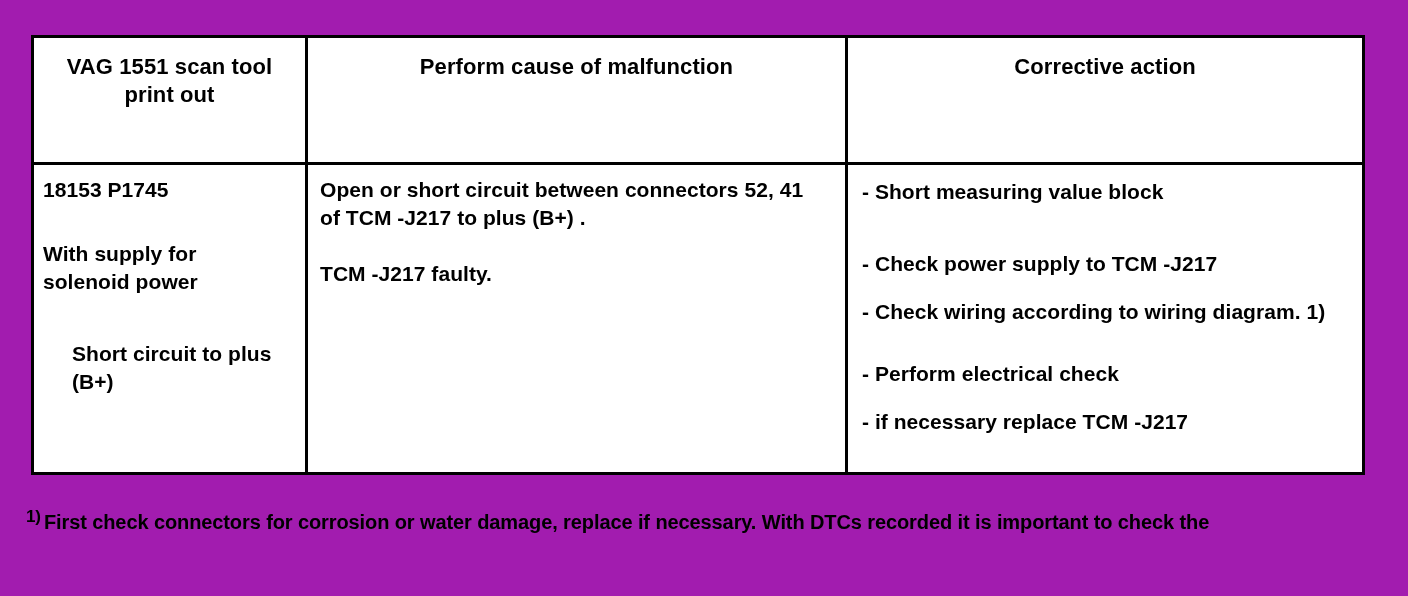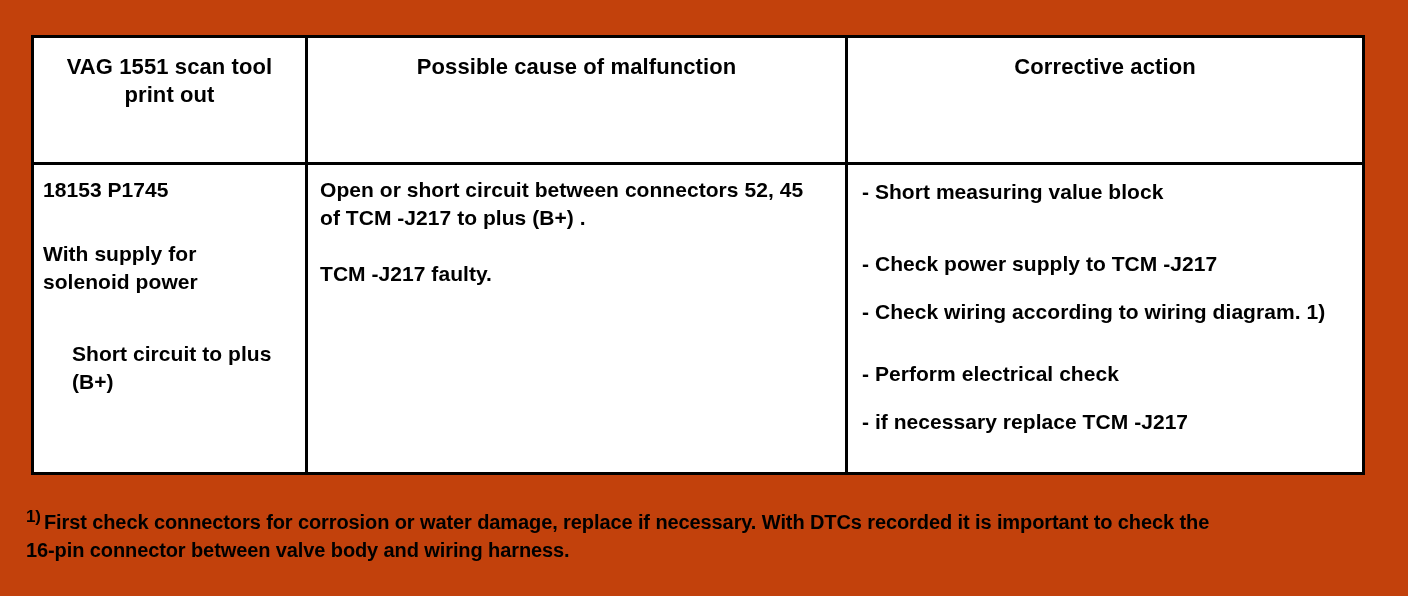--- a/index.html
+++ b/index.html
@@ -12,21 +12,21 @@
     height: 596px;
     font-family: "Liberation Sans", sans-serif;
     color: #000000;
     overflow: hidden;
   }
 
   .page {
     position: relative;
     width: 1408px;
     height: 596px;
-    background: #c2410c;
+    background: #a21caf;
   }
 
   
   .dtc-table {
     position: absolute;
     left: 31px;
     top: 35px;
     width: 1322px;          
     border-collapse: collapse;
     table-layout: fixed;
@@ -108,21 +108,21 @@
     <thead>
       <tr>
         <th class="col-scan">
           <span class="head-text">
             <span class="ln">VAG 1551 scan tool</span>
             <span class="ln">print out</span>
           </span>
         </th>
         <th class="col-cause">
           <span class="head-text">
-            <span class="ln">Possible cause of malfunction</span>
+            <span class="ln">Perform cause of malfunction</span>
           </span>
         </th>
         <th class="col-action">
           <span class="head-text">
             <span class="ln">Corrective action</span>
           </span>
         </th>
       </tr>
     </thead>
     <tbody>
@@ -135,21 +135,21 @@
             <p class="para">With supply for</p>
             <p class="para">solenoid power</p>
             <div class="sp-44"></div>
             <p class="para indent">Short circuit to plus</p>
             <p class="para indent">(B+)</p>
           </div>
         </td>
 
         <td class="col-cause">
           <div class="cell-inner cause">
-            <p class="para">Open or short circuit between connectors 52, 45</p>
+            <p class="para">Open or short circuit between connectors 52, 41</p>
             <p class="para">of TCM -J217 to plus (B+) .</p>
             <div class="sp-28"></div>
             <p class="para">TCM -J217 faulty.</p>
           </div>
         </td>
 
         <td class="col-action">
           <div class="cell-inner action">
             <p class="para">- Short measuring value block</p>
             <div class="sp-44"></div>
@@ -162,16 +162,15 @@
             <p class="para">- if necessary replace TCM -J217</p>
           </div>
         </td>
 
       </tr>
     </tbody>
   </table>
 
   <div class="footnote">
     <span class="marker">1)</span><span>First check connectors for corrosion or water damage, replace if necessary. With DTCs recorded it is important to check the</span>
-    <div>16-pin connector between valve body and wiring harness.</div>
   </div>
 
 </div>
 
 </body></html>

